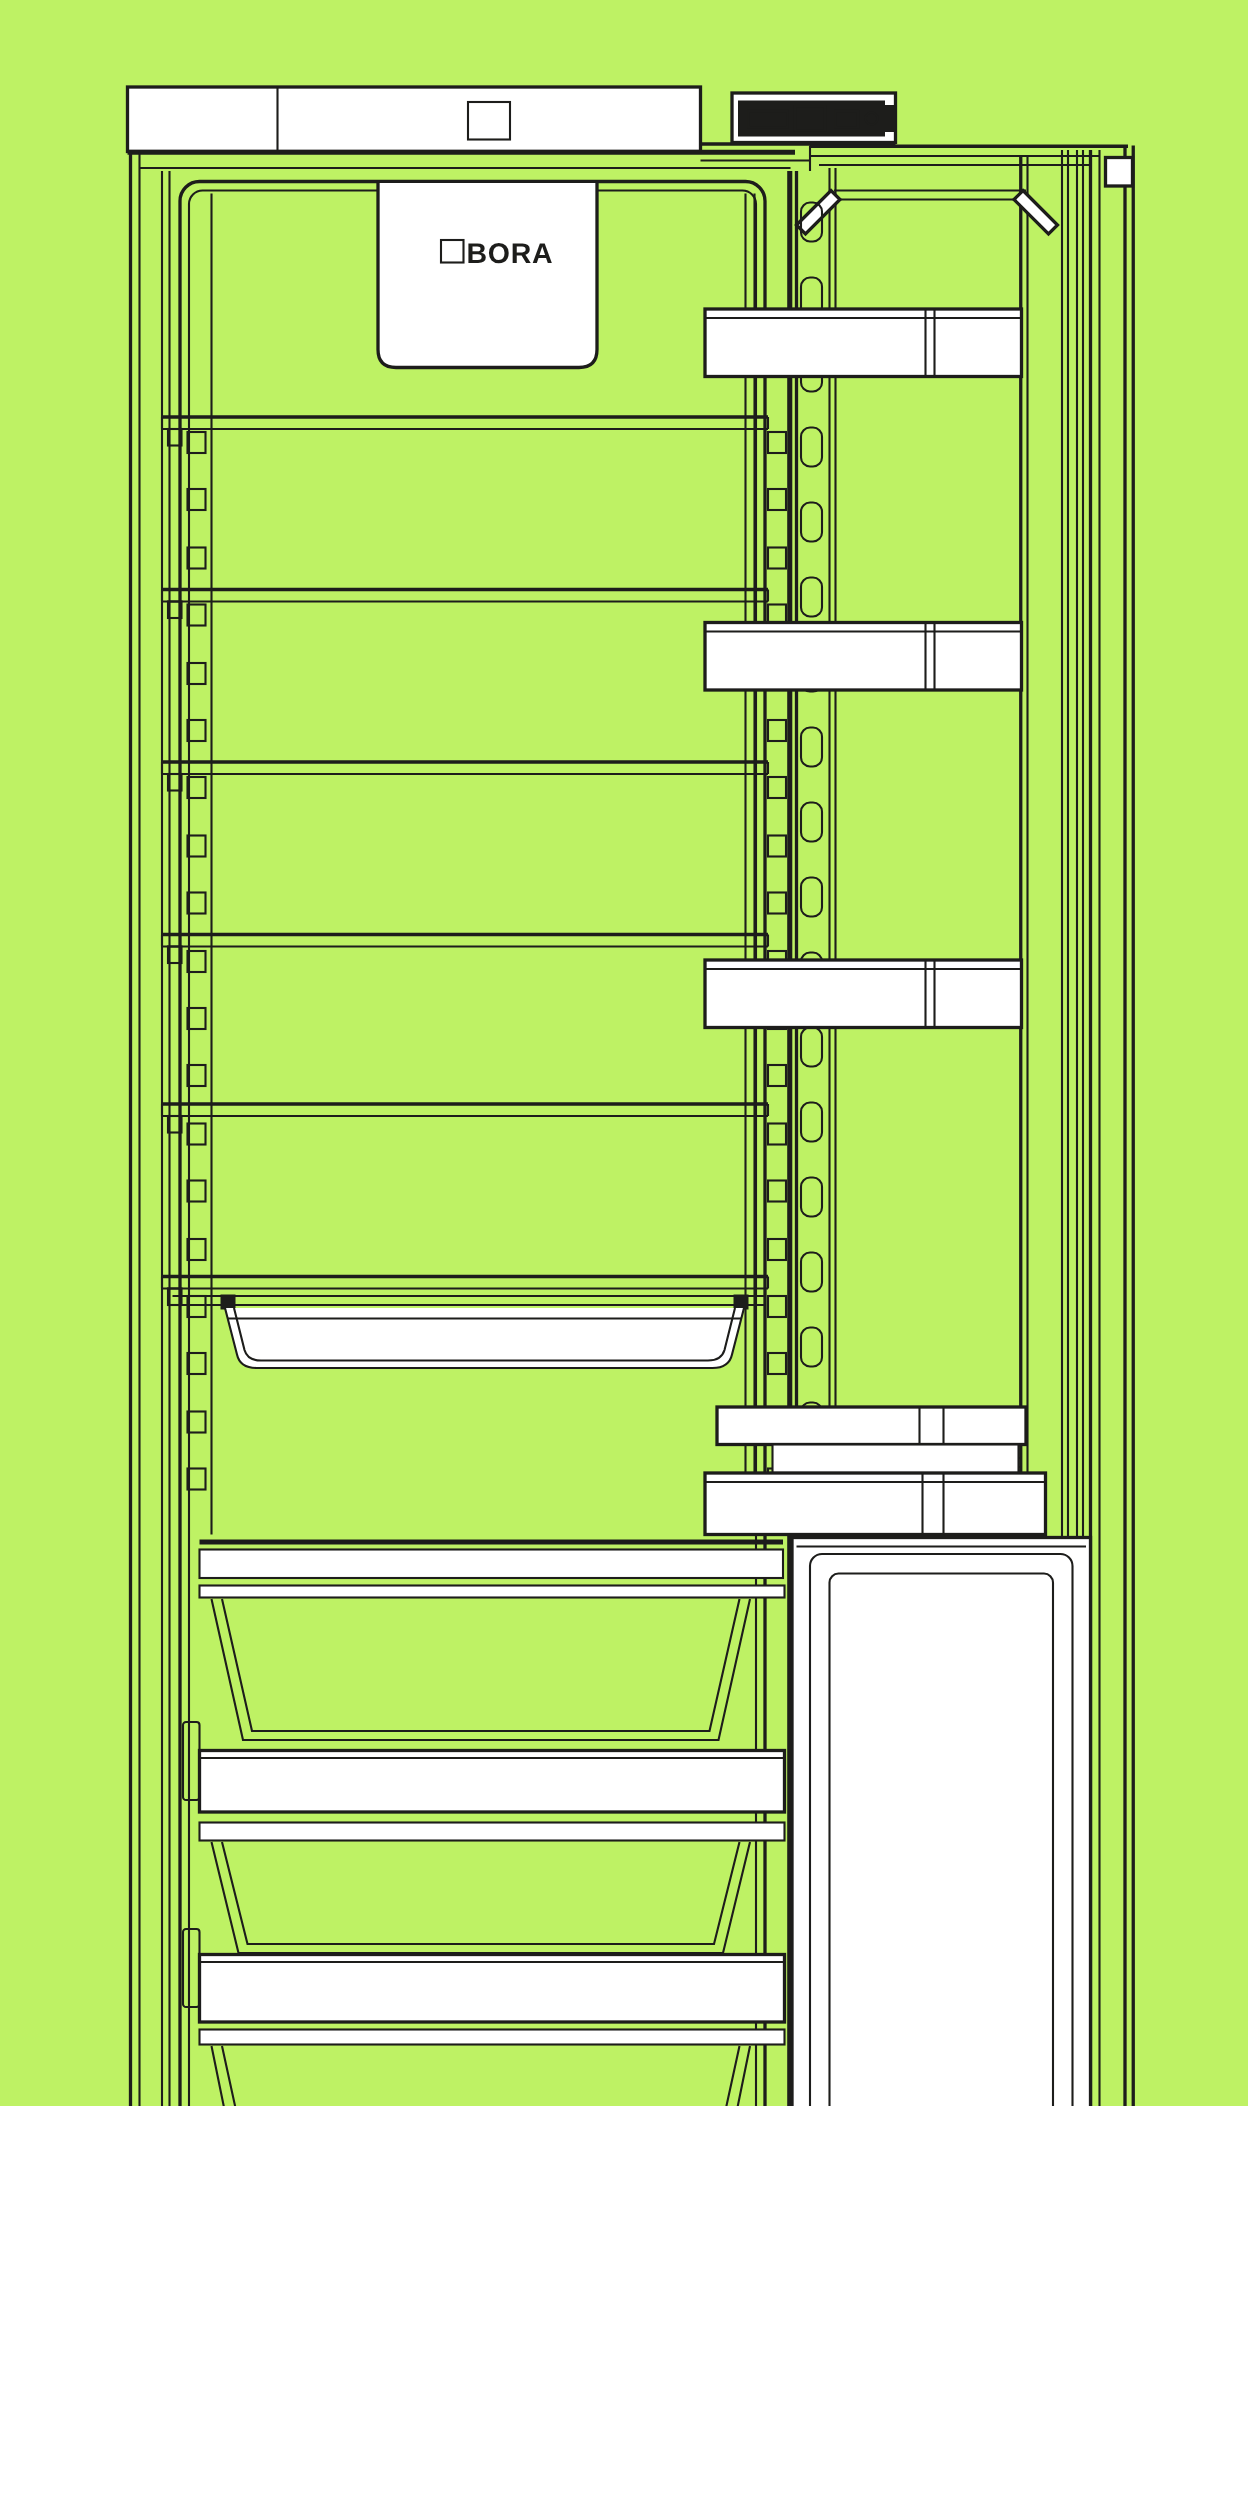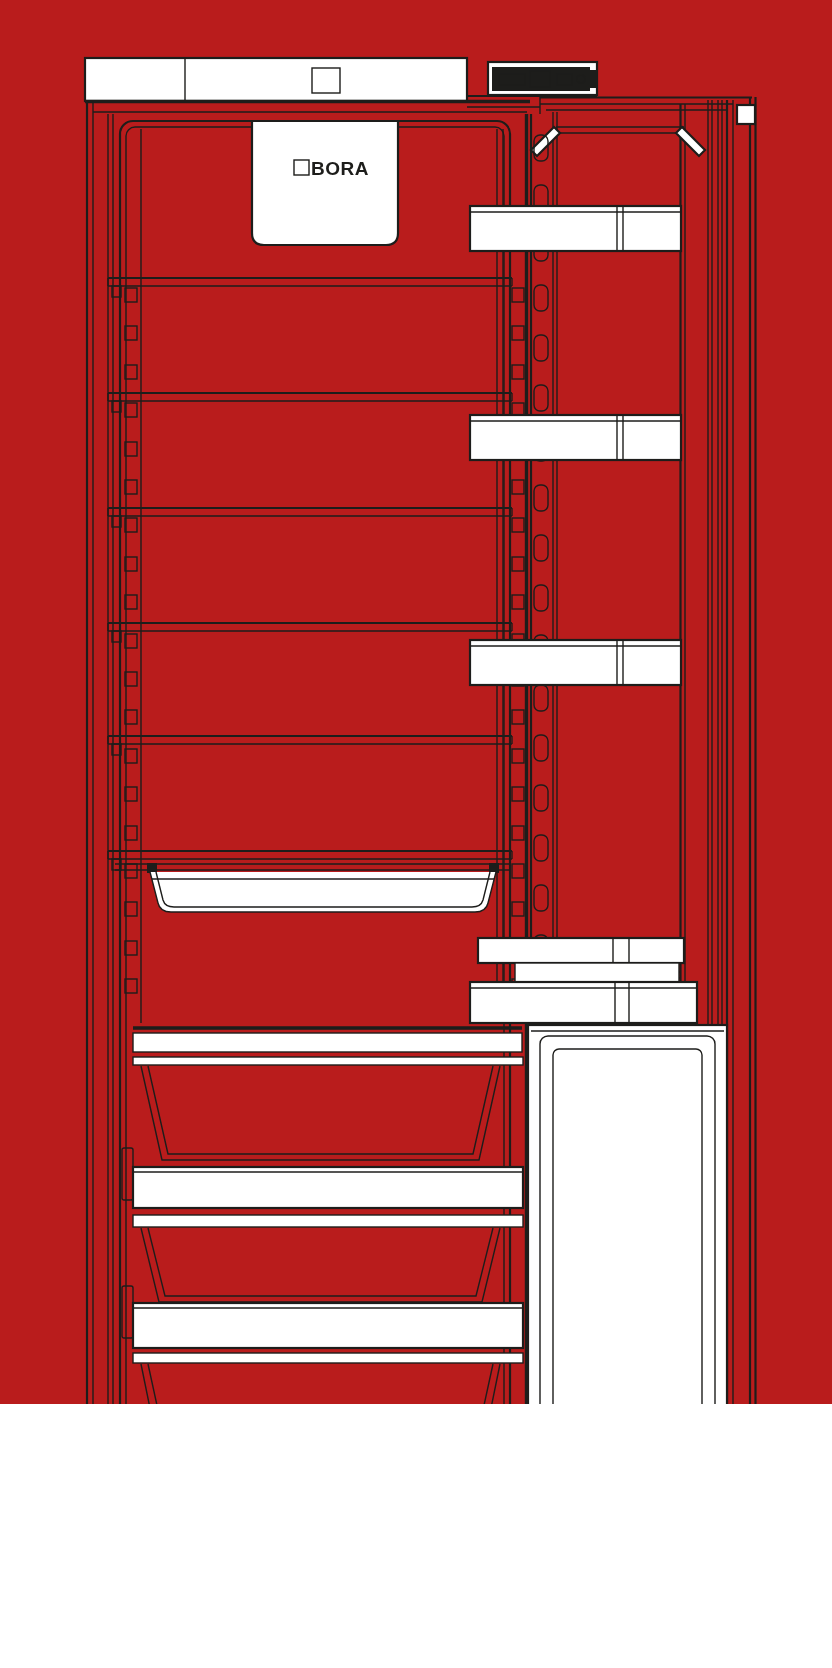--- a/index.html
+++ b/index.html
@@ -1,16 +1,16 @@
 <!DOCTYPE html>
 <html><head>
 <meta charset="utf-8">
 <style>
   html,body{margin:0;padding:0;background:#ffffff;}
-  #canvas{position:relative;width:832px;height:1404px;background:#b91c1c;overflow:hidden;}
+  #canvas{position:relative;width:832px;height:1404px;background:#bef264;overflow:hidden;}
   svg{display:block;}
   
   line,rect,path,circle,polygon{stroke:#1d1d1b;fill:none;stroke-width:1.4;}
   .w2{stroke-width:2.2;}
   .w3{stroke-width:3.4;}
   .fill{fill:#ffffff;}
   .dark{fill:#1d1d1b;stroke:none;}
   .logo-text{font-family:"Liberation Sans",sans-serif;font-weight:bold;font-size:19px;letter-spacing:0.5px;fill:#1d1d1b;stroke:none;}
 </style>
 </head>

